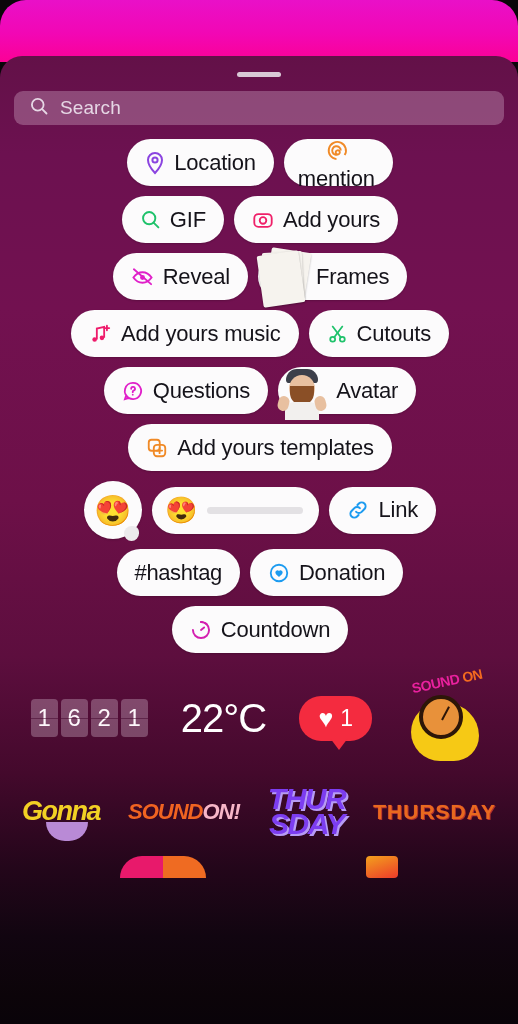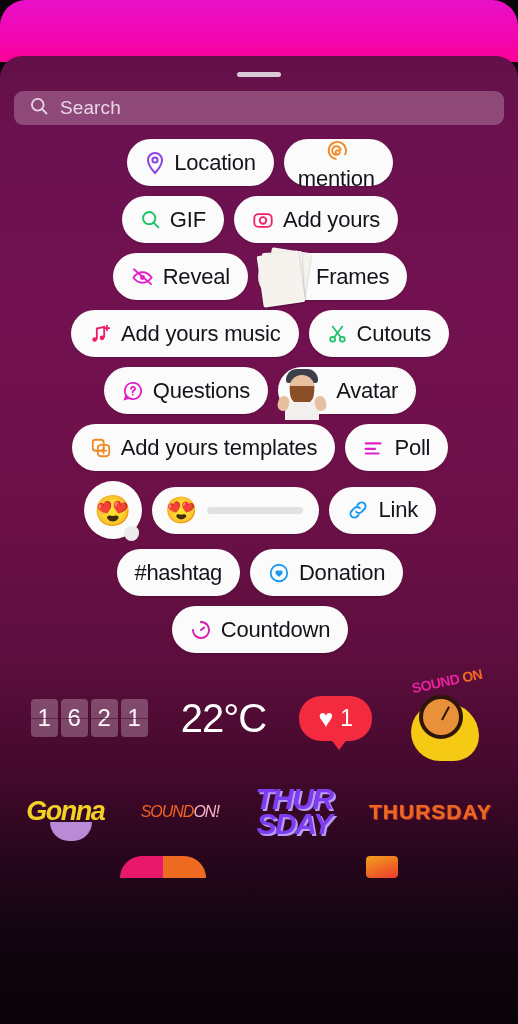--- a/index.html
+++ b/index.html
@@ -192,21 +192,21 @@
     padding: 0 8px; margin-top: 26px;
   }
   .art-gonna {
     font-size: 27px; color: #f2d024; font-weight: bold;
     font-style: italic; letter-spacing: -1.5px; position: relative;
   }
   .art-gonna .bowl {
     position: absolute; left: 24px; bottom: -14px; width: 42px; height: 19px;
     border-radius: 0 0 22px 22px; background: #b98ad6;
   }
-  .art-soundon { font-size: 16px; font-weight: normal; font-style: italic;
+  .art-soundon { font-size: 22px; font-weight: bold; font-style: italic;
                  letter-spacing: -1px; color: #f06321; }
   .art-soundon .pk { color: #f7b6c8; }
   .art-thursday {
     font-size: 30px; font-weight: bold; font-style: italic; color: #7c3df0;
     line-height: .82; text-align: center; letter-spacing: -1.5px;
     text-shadow: 2px 2px 0 #b79bf5;
   }
   .art-thursday2 {
     font-size: 21px; font-weight: bold; color: #e8691f;
     letter-spacing: 1px;
@@ -366,30 +366,20 @@
           <span class="ic">
             <svg width="22" height="22" viewBox="0 0 24 24" fill="none" stroke="#f08a27" stroke-width="2">
               <rect x="3" y="3" width="12" height="12" rx="3"></rect>
               <rect x="8.5" y="8.5" width="12.5" height="12.5" rx="3.5"></rect>
               <line x1="14.8" y1="12" x2="14.8" y2="17.6" stroke-linecap="round"></line>
               <line x1="12" y1="14.8" x2="17.6" y2="14.8" stroke-linecap="round"></line>
             </svg>
           </span>
           <span>Add yours templates</span>
         </div>
-        <div class="pill">
-          <span class="ic">
-            <svg width="22" height="20" viewBox="0 0 24 20" stroke="#e020c9" stroke-width="2.4" stroke-linecap="round">
-              <line x1="3" y1="5" x2="19" y2="5"></line>
-                <line x1="3" y1="11" x2="13" y2="11"></line>
-              <line x1="3" y1="16" x2="17" y2="16"></line>
-            </svg>
-          </span>
-          <span>Poll</span>
-        </div>
       </div>
 
       <div class="row">
         <div class="emoji-bubble">
           <span>😍</span>
         </div>
         <div class="slider-pill">
           <span class="em">😍</span>
           <span class="slider-track"></span>
         </div>

